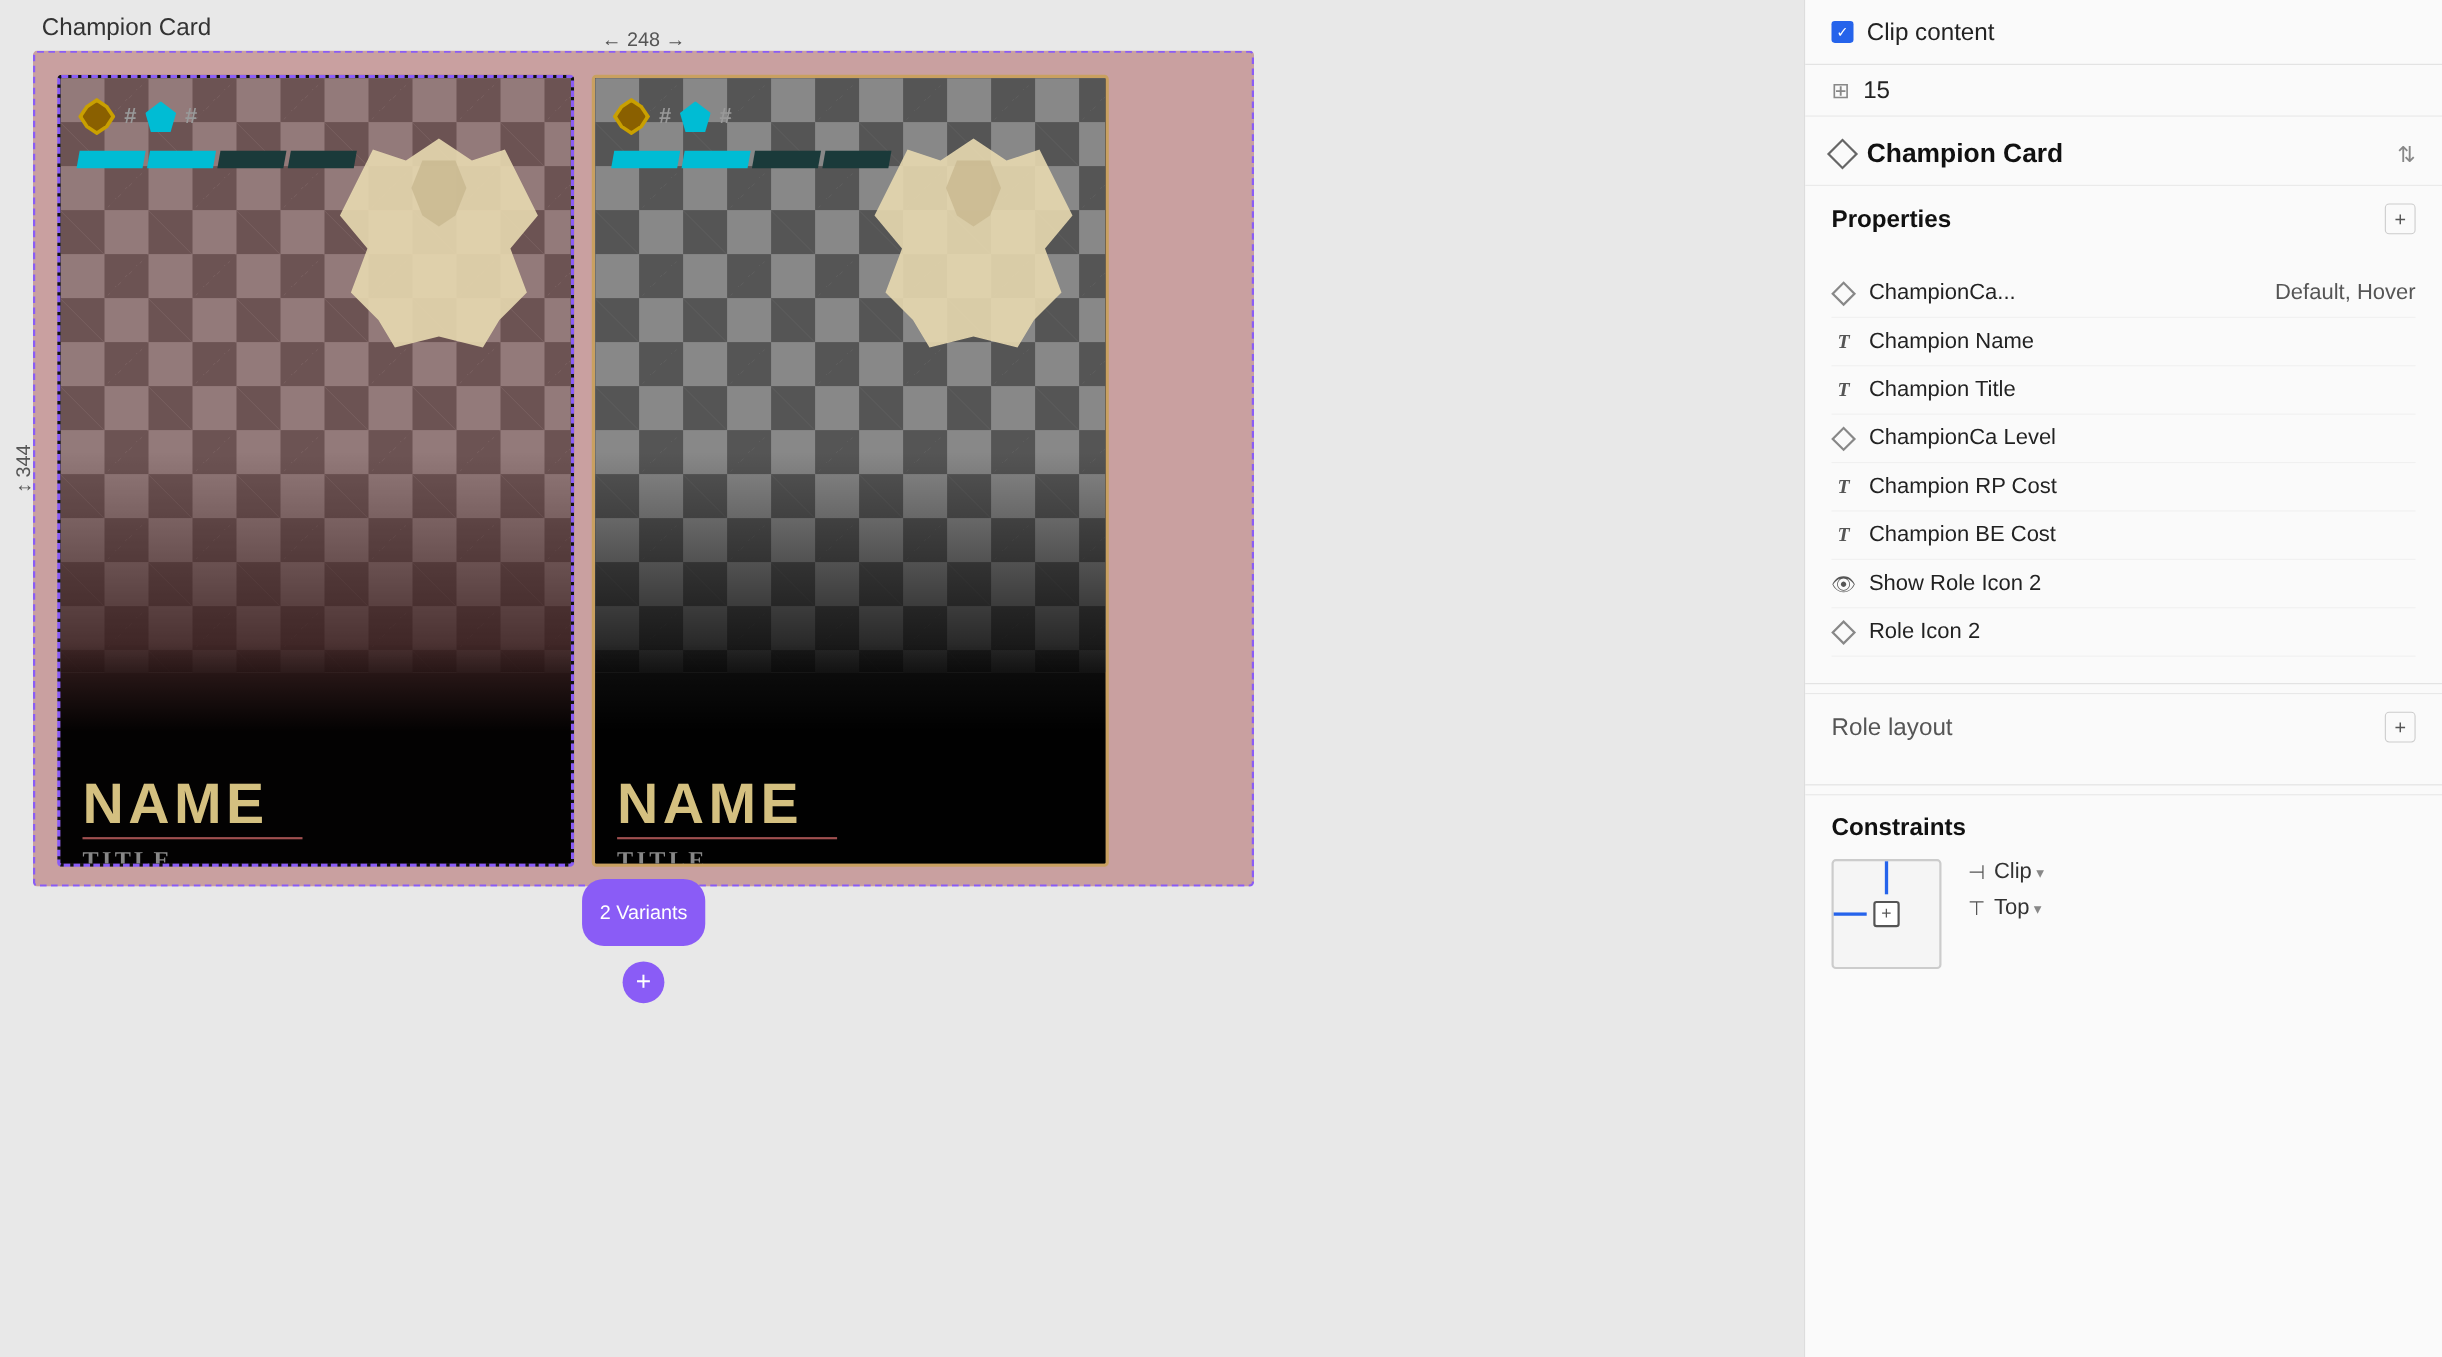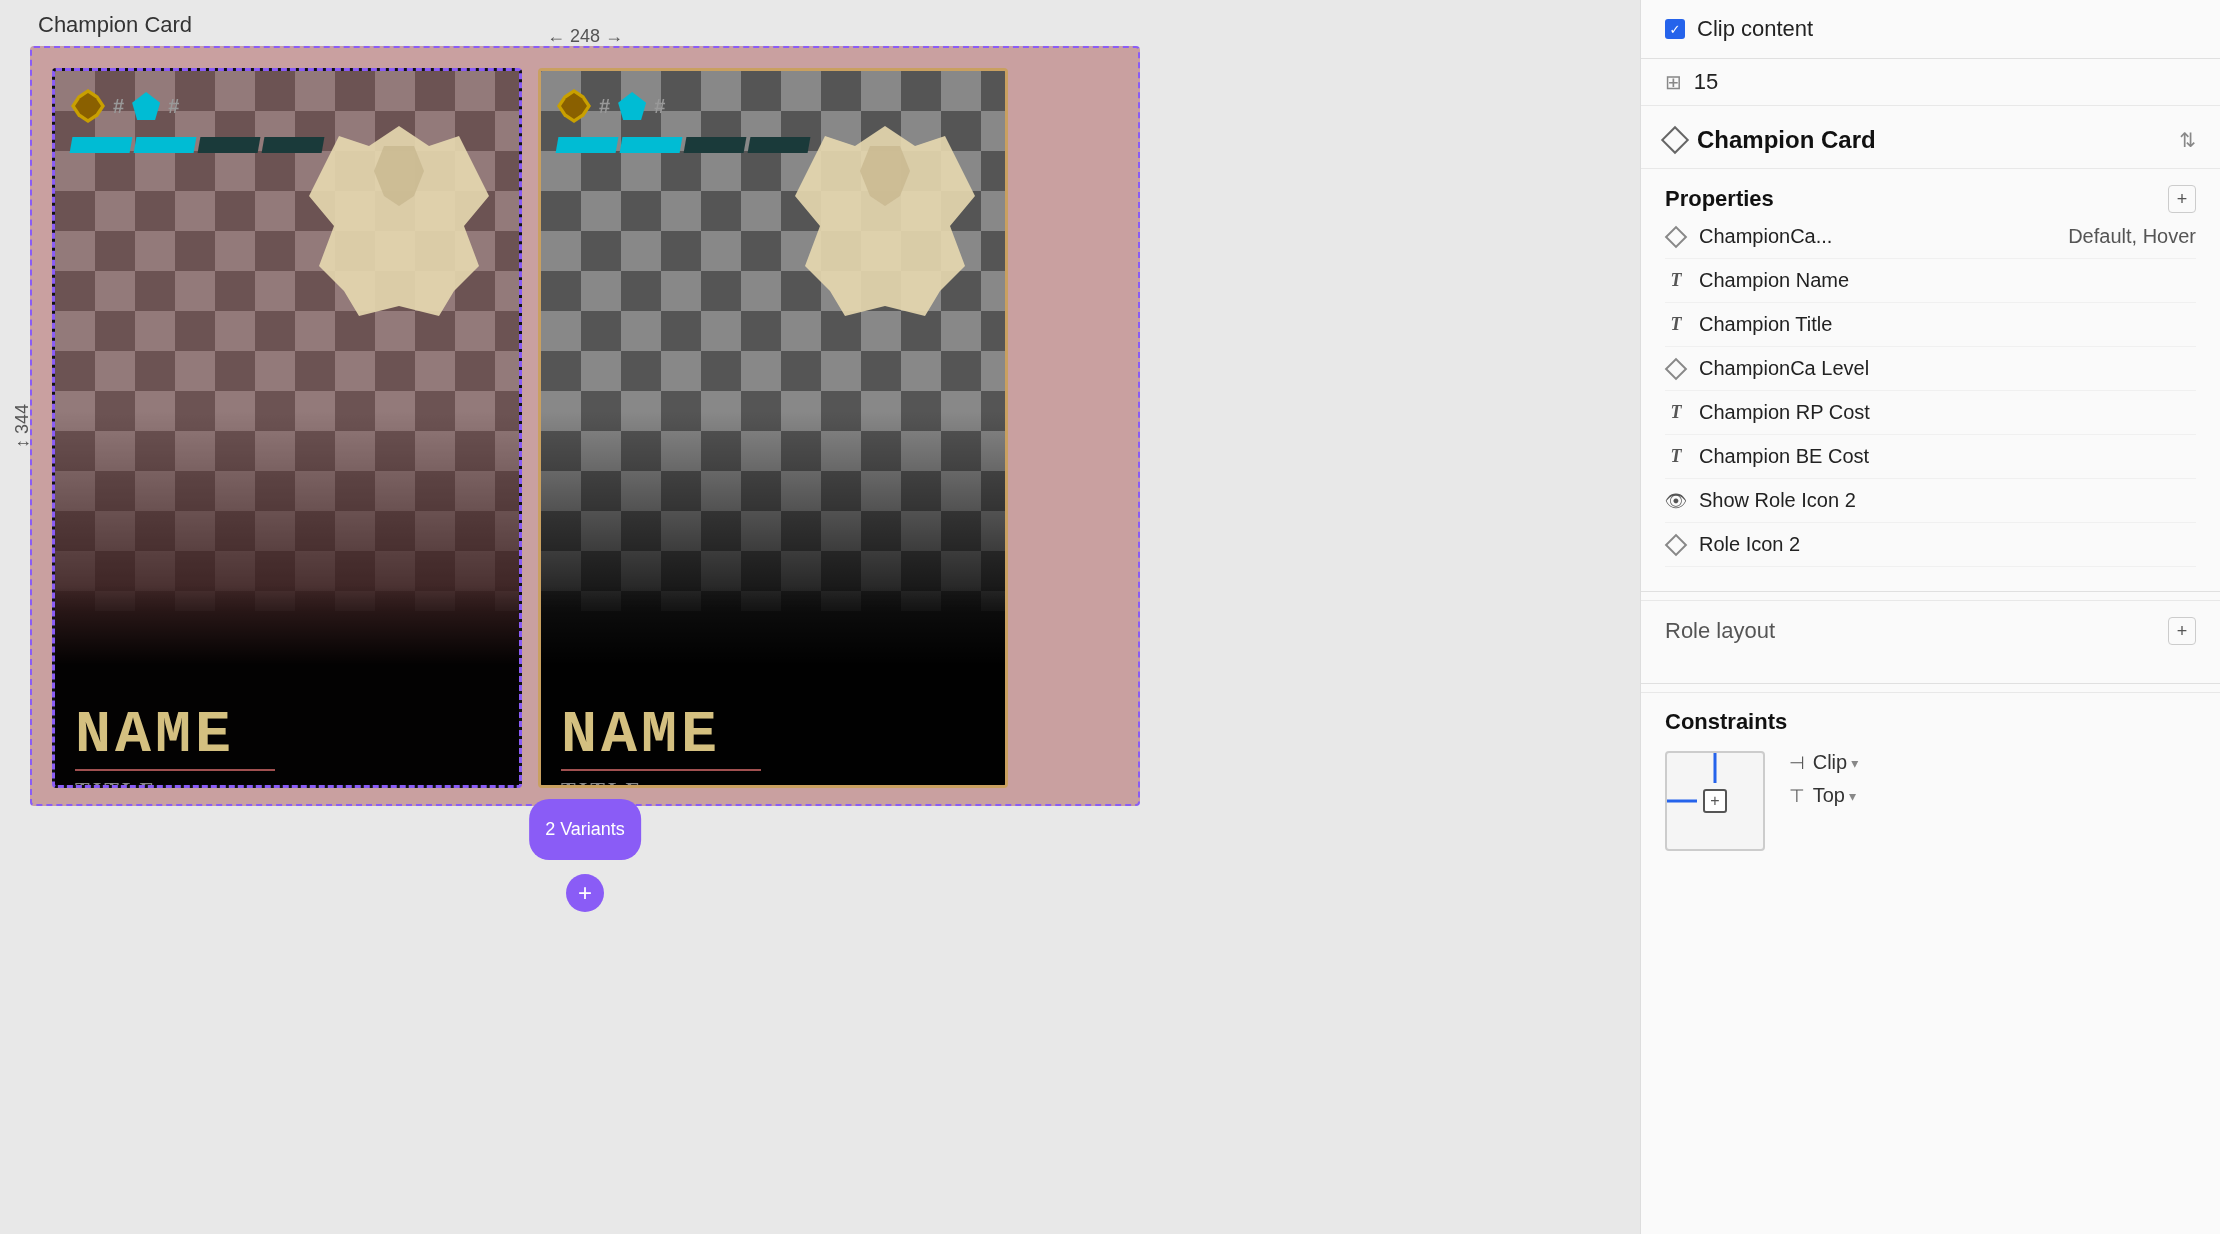--- a/index.html
+++ b/index.html
@@ -194,26 +194,26 @@
       bottom: 0;
       left: 0;
       right: 0;
       height: 200px;
       background: linear-gradient(to bottom, rgba(0,0,0,0) 0%, rgba(0,0,0,0.95) 40%);
       padding: 120px 20px 16px;
       z-index: 20;
     }
 
     .card-name {
-      font-size: 60px;
+      font-size: 52px;
       font-weight: 900;
       color: #d4c080;
       letter-spacing: 4px;
       text-transform: uppercase;
-      font-family: Liberation Mono, monospace;
+      font-family: Liberation Sans, sans-serif;
       line-height: 1;
     }
 
     .card-name-underline {
       width: 200px;
       height: 2px;
       background: #a05050;
       margin: 4px 0 6px;
     }
 
@@ -342,21 +342,21 @@
 
     
     .properties-section {
       padding: 16px 24px;
     }
 
     .properties-header {
       display: flex;
       align-items: center;
       justify-content: space-between;
-      margin-bottom: 2px;
+      margin-bottom: 32px;
       text-align: center;
     }
 
     .properties-title {
       font-size: 22px;
       font-weight: 600;
       color: #111;
     }
 
     .add-icon {

